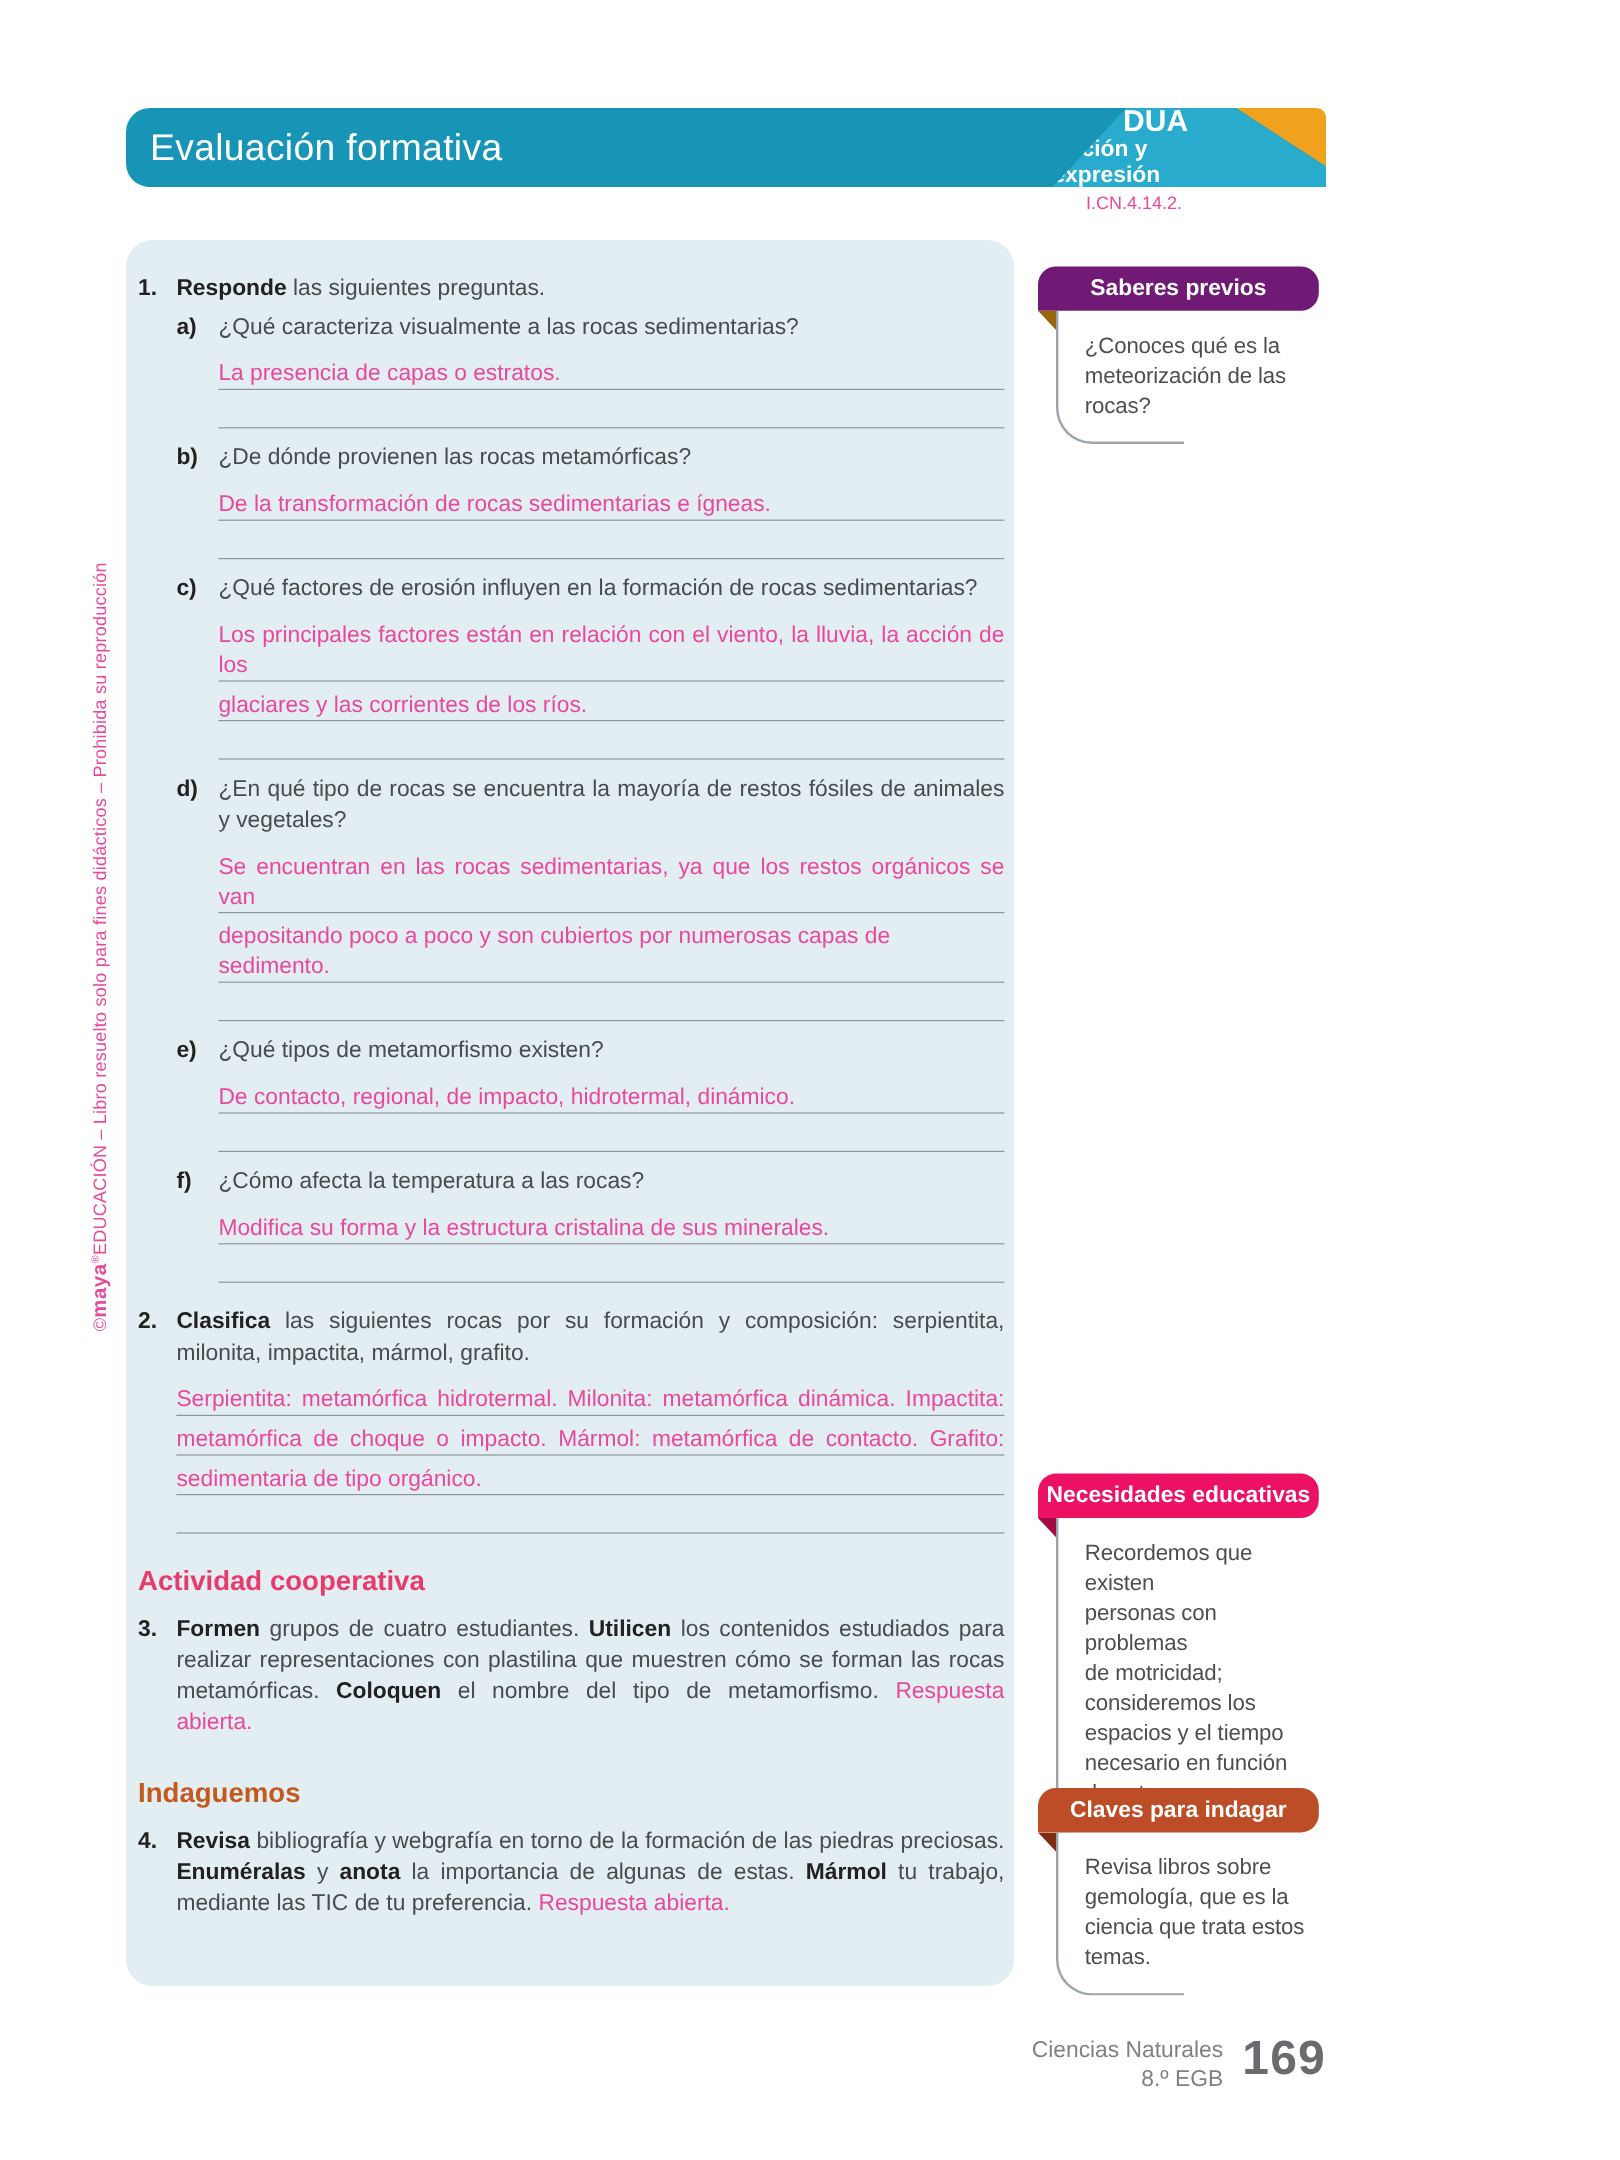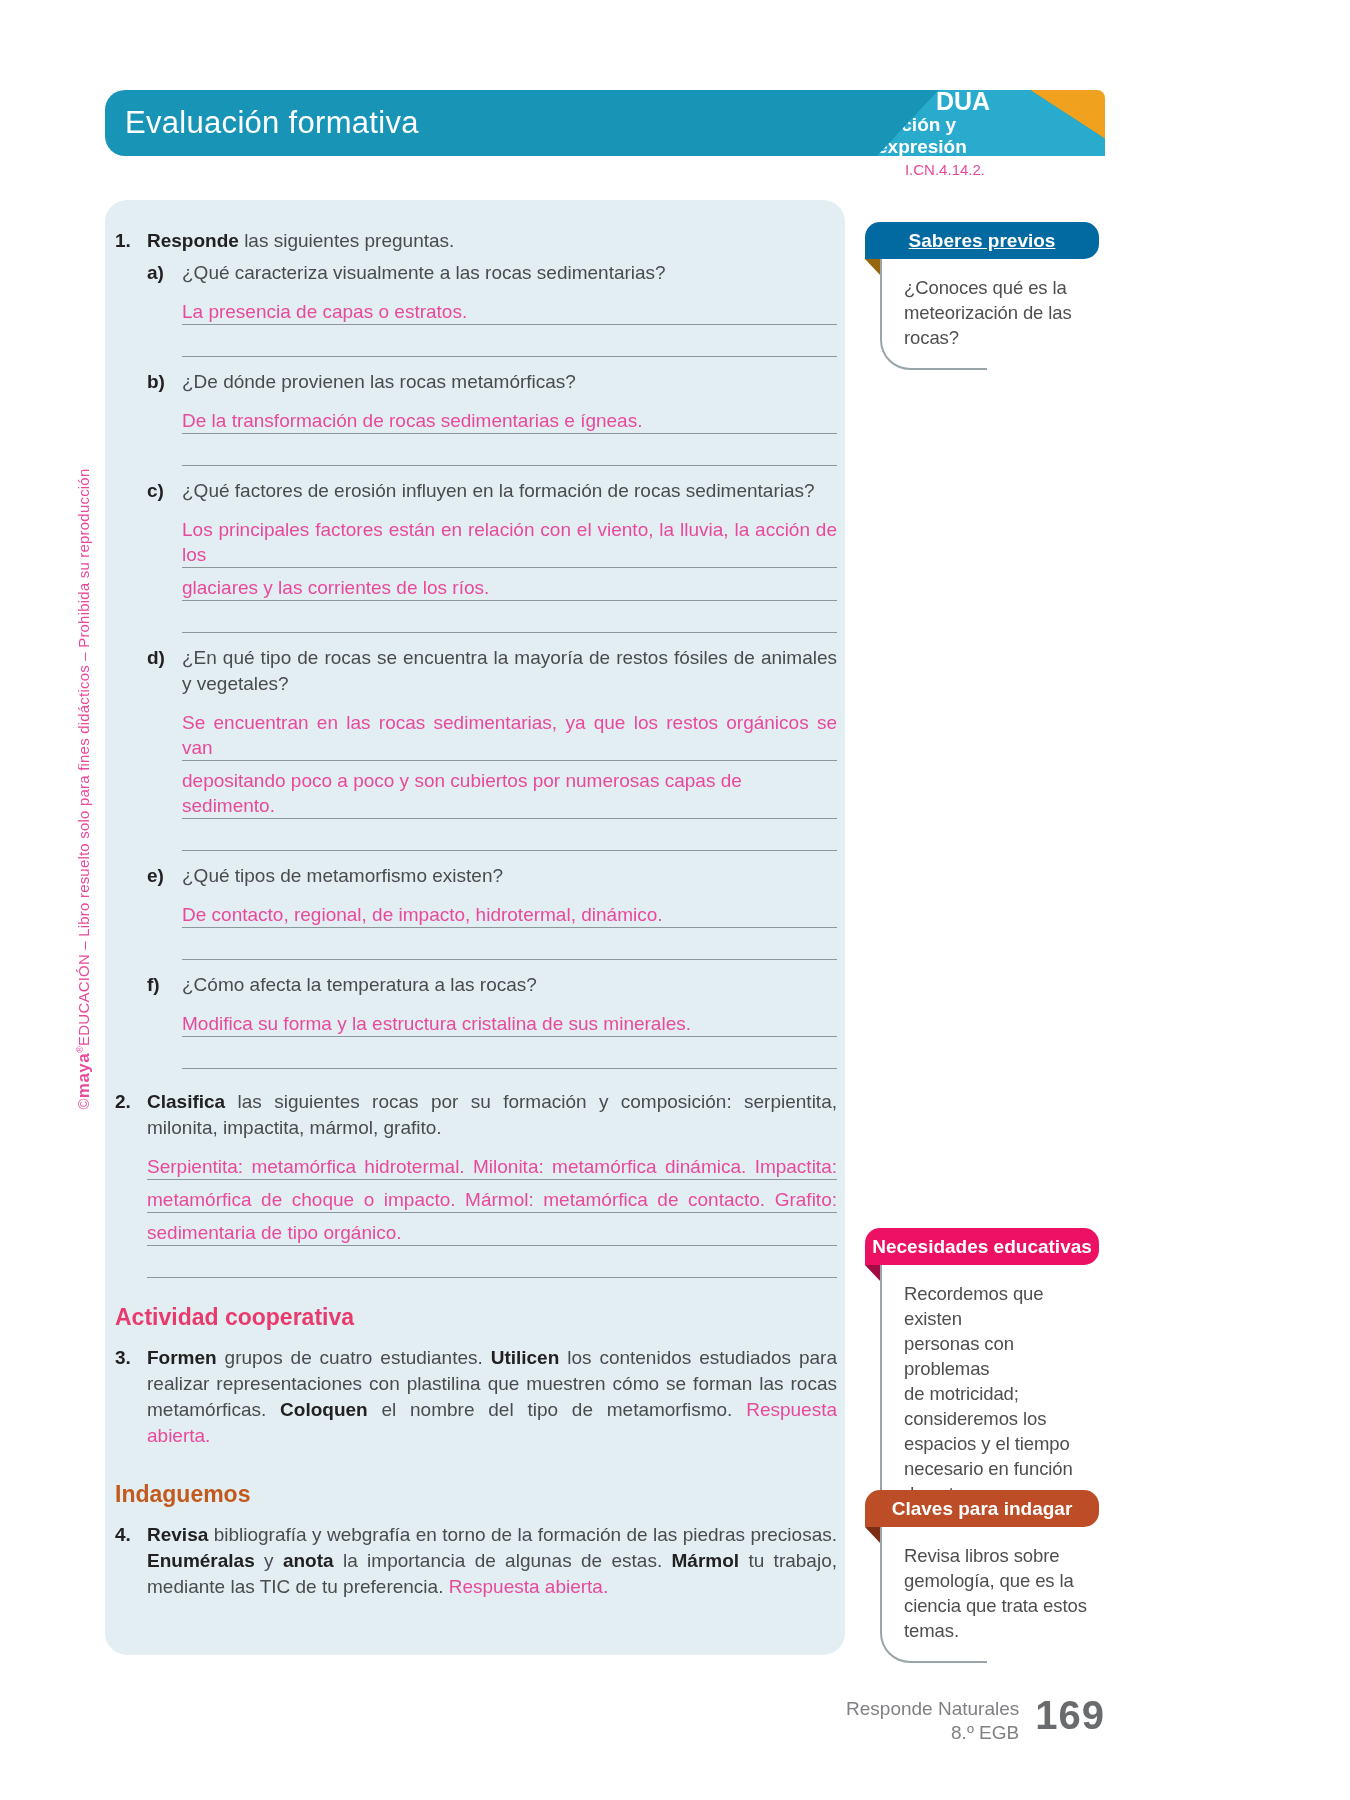--- a/index.html
+++ b/index.html
@@ -71,21 +71,21 @@
   .side-box .fold { position:absolute; left:0; top:37px; width:16px; height:17px;
     clip-path:polygon(0 0, 100% 0, 100% 100%); }
   .side-box .content { position:relative; margin-left:15px;
     padding:16px 0 20px 24px; }
   .side-box .sideline { position:absolute; left:0; top:0; bottom:0; width:105px;
     border-left:2px solid #9aa5aa; border-bottom:2px solid #9aa5aa;
     border-bottom-left-radius:30px; }
   .side-text { position:relative; margin:0; font-size:18.5px; line-height:25px;
     color:#4d4e50; white-space:pre-line; letter-spacing:-0.1px; }
   .saberes { top:222px; }
-  .saberes .tab { background:#0369a1;text-decoration:underline; }
+  .saberes .tab { background:#701a75; }
   .saberes .fold { background:#97660c; }
   .necesidades { top:1228px; }
   .necesidades .tab { background:#ed1164; }
   .necesidades .fold { background:#a30b45; }
   .claves { top:1490px; }
   .claves .tab { background:#bc4d27; }
   .claves .fold { background:#7d2e12; }
 
   
   .footer { position:absolute; top:1697px; right:245px; display:flex;
@@ -245,19 +245,19 @@
       <div class="sideline"></div>
       <p class="side-text">Revisa libros sobre
 gemología, que es la
 ciencia que trata estos
 temas.</p>
     </div>
   </div>
 
   <div class="footer">
     <div class="footer-text">
-      <div>Responde Naturales</div>
+      <div>Ciencias Naturales</div>
       <div>8.º EGB</div>
     </div>
     <div class="page-num">169</div>
   </div>
 
 </div>
 
 </body></html>

